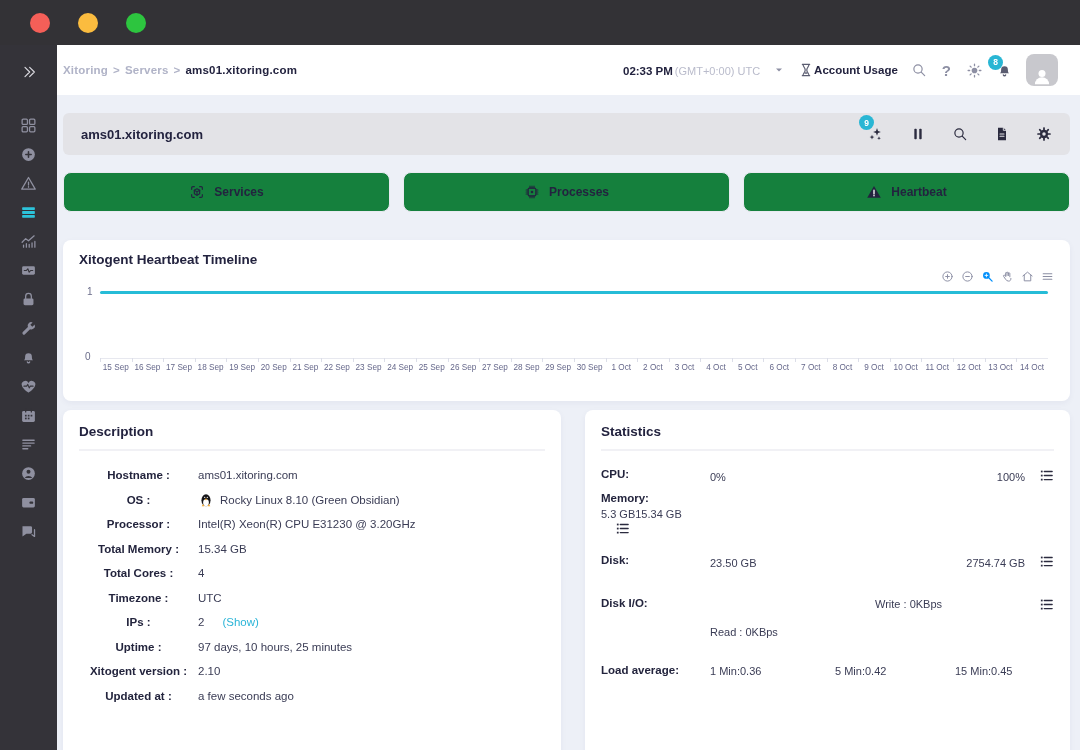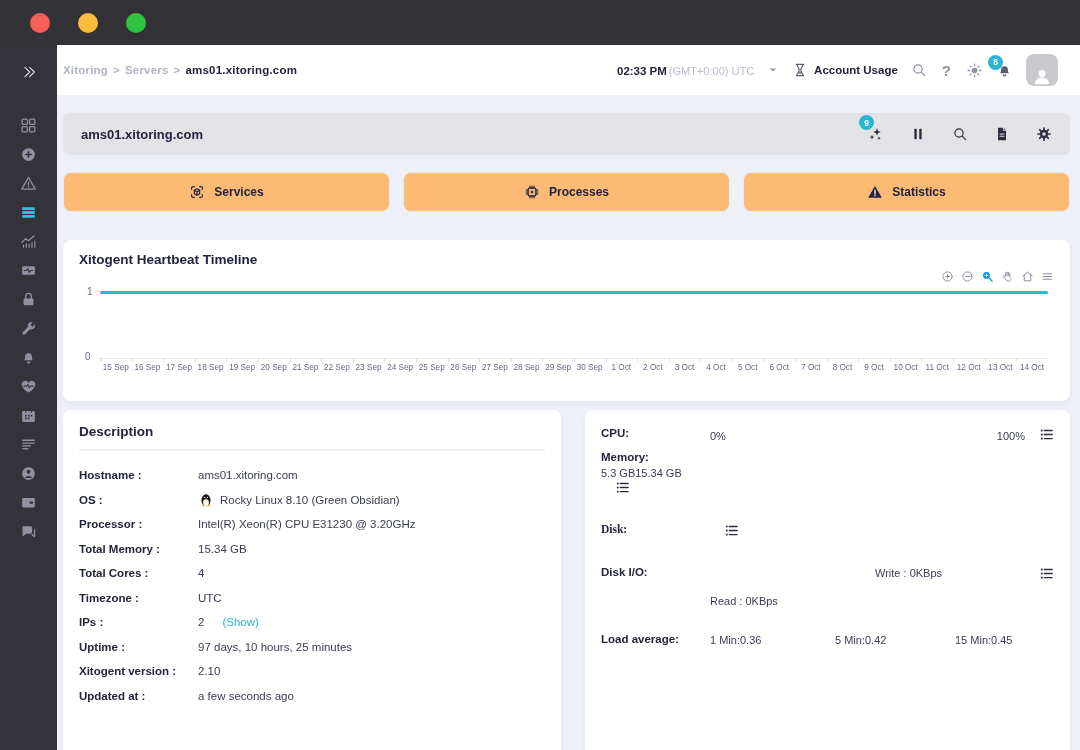--- a/index.html
+++ b/index.html
@@ -33,21 +33,21 @@
   .avatar{width:32px;height:32px;border-radius:8px;background:#c8c8cd;display:flex;align-items:flex-end;justify-content:center;color:#fff;overflow:hidden;cursor:pointer;}
   
   .serverbar{position:absolute;left:6px;top:68px;width:1007px;height:42px;background:#e3e3e7;border-radius:6px;
              display:flex;align-items:center;padding:0 18px;box-sizing:border-box;}
   .server-title{font-size:13px;font-weight:700;color:#23233f;}
   .sb-icons{margin-left:auto;display:flex;align-items:center;gap:26px;color:#2b2b3f;}
   .sb-ic-wrap{position:relative;display:inline-flex;cursor:pointer;}
   .badge9{top:-11px;left:-9px;}
   
   .tabs{position:absolute;left:6px;top:127px;width:1007px;height:40px;display:flex;gap:13px;}
-  .tab{flex:1;background:#fdba74;border:1px solid #e9eaf1;border-radius:8px;display:flex;align-items:center;justify-content:center;
+  .tab{flex:1;background:#15803d;border:1px solid #e9eaf1;border-radius:8px;display:flex;align-items:center;justify-content:center;
        gap:9px;font-size:12px;font-weight:700;color:#23233f;cursor:pointer;box-sizing:border-box;}
   .tab.active{background:linear-gradient(135deg,#2cc5dc,#17b0cd);border:none;color:#ffffff;box-shadow:0 3px 8px rgba(23,176,205,.35);}
   
   .card{position:absolute;background:#fff;border-radius:8px;box-shadow:0 2px 6px rgba(40,40,90,.05);box-sizing:border-box;}
   .chart-card{left:6px;top:195px;width:1007px;height:161px;}
   .desc-card{left:6px;top:365px;width:498px;height:360px;}
   .stats-card{left:528px;top:365px;width:485px;height:360px;}
   .card-title{font-size:13.5px;font-weight:700;color:#23233f;}
   .card-head{margin:0 16px;padding:14px 0 10px;border-bottom:2px solid #f1f1f5;display:flex;}
   .chart-title{position:absolute;left:16px;top:12px;}
@@ -56,21 +56,21 @@
   .chart-toolbar .ic{cursor:pointer;}
   .chart-toolbar .active{color:#008FFB;}
   .ylab{position:absolute;font-size:10px;color:#6b6d8a;}
   .hb-line{position:absolute;left:37px;top:51px;width:948px;height:3px;border-radius:2px;background:#26bcd7;}
   .xaxis{position:absolute;left:37px;top:118px;width:948px;border-top:1px solid #e7e8ef;}
   .xlabels{position:absolute;left:37px;top:123px;width:948px;display:flex;}
   .xlab{flex:1;text-align:center;font-size:8.2px;color:#65678a;position:relative;}
   .xlab::before{content:'';position:absolute;left:0;top:-5px;width:1px;height:4px;background:#dcdee8;}
   
   .desc-body{padding:12px 16px 0;}
-  .drow{display:flex;align-items:center;height:24.5px;font-size:11.5px;}
+  .drow{display:flex;align-items:center;height:24.5px;font-size:11.5px;text-align:center;}
   .d-label{width:119px;font-weight:700;color:#23243d;flex:none;}
   .d-val{color:#3a3c55;display:flex;align-items:center;gap:6px;}
   .link{color:#2bb5d8;cursor:pointer;margin-left:12px;}
   
   .stats-body{padding:8px 16px 0;}
   .srow{display:flex;align-items:flex-start;}
   .s-label{width:109px;flex:none;font-size:11.5px;font-weight:700;color:#23243d;padding-top:1px;}
   .s-mid{flex:1;min-width:0;}
   .s-icon{width:16px;flex:none;margin-left:14px;color:#2b2b3f;margin-top:1px;cursor:pointer;}
   .bar{height:10px;border-radius:6px;background:#eef1f8;position:relative;overflow:hidden;}
@@ -244,21 +244,21 @@
     <span class="crumb">
       <span>Xitoring</span><span class="sep">&gt;</span><span>Servers</span><span class="sep">&gt;</span><span class="current">ams01.xitoring.com</span>
     </span>
     <span class="top-right">
       <span><span class="time">02:33 PM</span><span class="tz">(GMT+0:00) UTC</span></span>
       <span class="ic s12" style="color:#8d8fa3;">
           <svg viewBox="0 0 24 24" fill="none" stroke="currentColor" stroke-width="1.8" stroke-linecap="round" stroke-linejoin="round">
             <path d="M6 9l6 6 6-6z" fill="currentColor" stroke="none"></path>
           </svg>
         </span>
-      <span style="display:inline-flex;align-items:center;gap:6px;cursor:pointer;">
+      <span style="display:inline-flex;align-items:center;cursor:pointer;">
         <span class="ic s16" style="color:#5a5c70;">
             <svg viewBox="0 0 24 24" fill="none" stroke="currentColor" stroke-width="1.8" stroke-linecap="round" stroke-linejoin="round">
               <path d="M6.5 3.5h11M6.5 20.5h11M7.5 3.5c0 4 3.3 4.7 3.3 8.5 0 3.8-3.3 4.5-3.3 8.5M16.5 3.5c0 4-3.3 4.7-3.3 8.5 0 3.8 3.3 4.5 3.3 8.5"></path>
               <path d="M9.3 17.5h5.4l-2.7-3z" fill="currentColor" stroke="none"></path>
             </svg>
           </span>
         <span class="acct">Account Usage</span>
       </span>
       <span class="ic s16">
           <svg viewBox="0 0 24 24" fill="none" stroke="currentColor" stroke-width="1.8" stroke-linecap="round" stroke-linejoin="round">
@@ -373,21 +373,21 @@
         </span>
         <span>Processes</span>
       </div>
       <div class="tab">
         <span class="ic s16">
           <svg viewBox="0 0 24 24" fill="none" stroke="currentColor" stroke-width="1.8" stroke-linecap="round" stroke-linejoin="round">
             <path d="M12 3l10.2 17.5H1.8z" fill="currentColor" stroke="none"></path>
             <path d="M12 9.3v5.2M12 16.9v.8" stroke="#ffffff" stroke-width="2"></path>
           </svg>
         </span>
-        <span>Statistics</span>
+        <span>Heartbeat</span>
       </div>
     </div>
 
   <div class="card chart-card">
     <span class="card-title chart-title">Xitogent Heartbeat Timeline</span>
     <span class="chart-toolbar" id="chart-toolbar">
         <span class="ic s13">
           <svg viewBox="0 0 24 24" fill="none" stroke="currentColor" stroke-width="1.8" stroke-linecap="round" stroke-linejoin="round">
             <circle cx="12" cy="12" r="8.5"></circle>
             <path d="M12 8.6v6.8M8.6 12h6.8"></path>
@@ -534,20 +534,23 @@
         <div class="drow">
           <span class="d-label">Updated at :</span>
           <span class="d-val">
             <span>a few seconds ago</span>
           </span>
         </div>
       </div>
   </div>
 
   <div class="card stats-card">
+    <div class="card-head">
+        <span class="card-title">Statistics</span>
+      </div>
     <div class="stats-body">
 
       <div class="srow" style="margin-top:8px;">
         <span class="s-label">CPU:</span>
         <span class="s-mid">
           <span class="bar"><span class="bar-fill" id="cpu-fill" style="min-width: 32px; width: 9.4%;">9.4%</span></span>
           <span class="bar-vals">
               <span>0%</span>
               <span>100%</span>
             </span>
@@ -578,22 +581,29 @@
               <path d="M8.5 5.5h12.5M8.5 12h12.5M8.5 18.5h12.5" stroke-width="2.2"></path>
               <g fill="currentColor" stroke="none">
                 <rect x="3" y="4.2" width="2.8" height="2.8"></rect>
                 <rect x="3" y="10.7" width="2.8" height="2.8"></rect>
                 <rect x="3" y="17.2" width="2.8" height="2.8"></rect>
               </g>
             </svg>
           </span>
       </div>
 
-      <div class="srow" style="margin-top:27px;font-family:Liberation Serif, serif;">
+      <div class="srow" style="margin-top:17px;">
         <span class="s-label">Disk:</span>
+        <span class="s-mid">
+          <span class="bar"><span class="bar-fill" id="disk-fill" style="width: 0.85%;"></span></span>
+          <span class="bar-vals">
+              <span>23.50 GB</span>
+              <span>2754.74 GB</span>
+            </span>
+        </span>
         <span class="ic s15 s-icon">
             <svg viewBox="0 0 24 24" fill="none" stroke="currentColor" stroke-width="1.8" stroke-linecap="round" stroke-linejoin="round">
               <path d="M8.5 5.5h12.5M8.5 12h12.5M8.5 18.5h12.5" stroke-width="2.2"></path>
               <g fill="currentColor" stroke="none">
                 <rect x="3" y="4.2" width="2.8" height="2.8"></rect>
                 <rect x="3" y="10.7" width="2.8" height="2.8"></rect>
                 <rect x="3" y="17.2" width="2.8" height="2.8"></rect>
               </g>
             </svg>
           </span>

